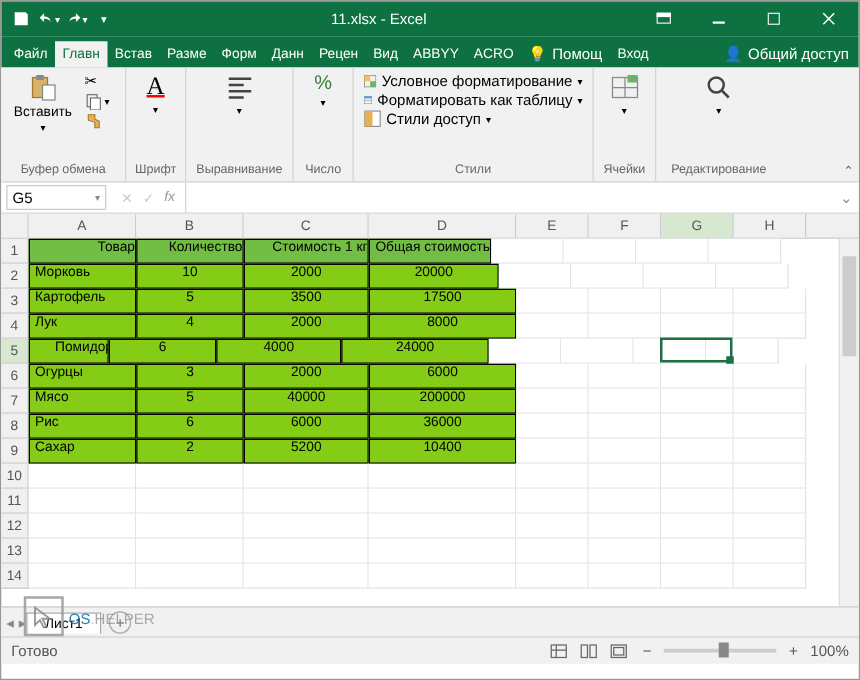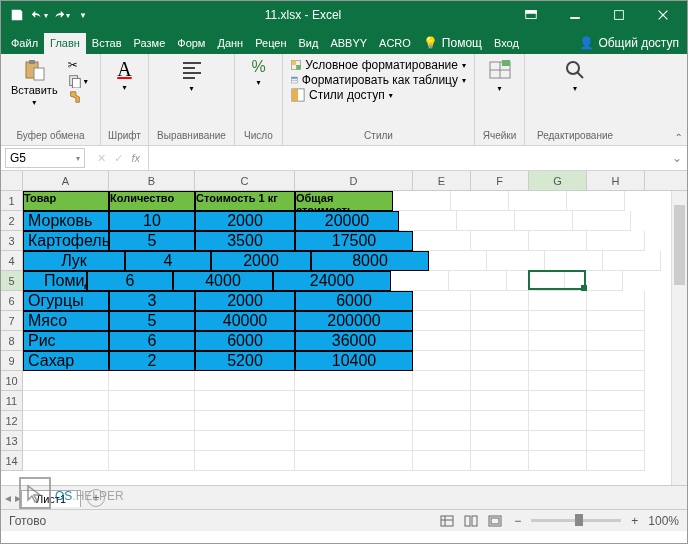--- a/index.html
+++ b/index.html
@@ -37,22 +37,22 @@
 .selall{width:22px;border-right:1px solid #ccc;background:#f0f0f0}
 .colhead{border-right:1px solid #ccc;text-align:center;line-height:20px;font-size:11px;color:#555;background:#f0f0f0}
 .colhead.sel{background:#d6e8d0}
 .gridbody{display:flex}
 .rowheads{width:22px}
 .rowhead{height:20px;border-bottom:1px solid #ccc;border-right:1px solid #ccc;background:#f0f0f0;text-align:center;line-height:20px;font-size:11px;color:#555}
 .rowhead.sel{background:#d6e8d0}
 .cells{position:relative}
 .row{display:flex;height:20px}
 .cell{border-right:1px solid #e4e4e4;border-bottom:1px solid #e4e4e4;height:20px;line-height:19px;padding:0 4px;font-size:11px;overflow:hidden;white-space:nowrap;background:#fff}
-.hcell{background:#72be45;border:1px solid #000;font-weight:bold;text-align:left;font-size:11px}
-.dcell{border:1px solid #000;background:#0ea5e9;font-size:16px;padding:0 4px}
+.hcell{background:#72be45;border:1px solid #000;font-weight:normal;text-align:right;font-size:11px}
+.dcell{border:1px solid #000;background:#84cc16;font-size:11px;padding:0 4px}
 .dcell.c{text-align:center}
 .selbox{position:absolute;border:2px solid #1d7044;pointer-events:none}
 .selhandle{position:absolute;width:6px;height:6px;background:#1d7044;right:-3px;bottom:-3px}
 .sheet-tabs{height:24px;border-top:1px solid #ccc;display:flex;align-items:center;background:#f1f1f1;padding-left:20px;position:relative}
 .sheet-nav{display:flex;gap:4px;color:#888;position:absolute;left:4px}
 .sheet-tab{border:1px solid #aaa;border-bottom:none;padding:2px 14px;background:#fff;font-size:11px;position:relative;top:1px}
 .sheet-add{margin-left:6px;width:18px;height:18px;border:1px solid #aaa;border-radius:50%;display:flex;align-items:center;justify-content:center;font-size:12px;color:#666}
 .statusbar{height:22px;background:#f1f1f1;border-top:1px solid #ccc;display:flex;align-items:center;padding:0 8px;font-size:11px;color:#555}
 .statusbar .views{margin-left:auto;display:flex;gap:2px;align-items:center}
 .view-btn{width:22px;height:18px;border:1px solid transparent;display:flex;align-items:center;justify-content:center}
@@ -321,21 +321,21 @@
           <div class="dcell" style="width: 86px;">Картофель</div>
           <div class="dcell c" style="width: 86px;">5</div>
           <div class="dcell c" style="width: 100px;">3500</div>
           <div class="dcell c" style="width: 118px;">17500</div>
           <div class="cell" style="width: 58px;"></div>
           <div class="cell" style="width: 58px;"></div>
           <div class="cell" style="width: 58px;"></div>
           <div class="cell" style="width: 58px;"></div>
         </div>
         <div class="row">
-          <div class="dcell" style="width: 102px; text-align: center;">Лук</div>
+          <div class="dcell" style="width: 86px;">Лук</div>
           <div class="dcell c" style="width: 86px;">4</div>
           <div class="dcell c" style="width: 100px;">2000</div>
           <div class="dcell c" style="width: 118px;">8000</div>
           <div class="cell" style="width: 58px;"></div>
           <div class="cell" style="width: 58px;"></div>
           <div class="cell" style="width: 58px;"></div>
           <div class="cell" style="width: 58px;"></div>
         </div>
         <div class="row">
           <div class="dcell" style="width: 64px; padding-left: 20px;">Помидоры</div>

